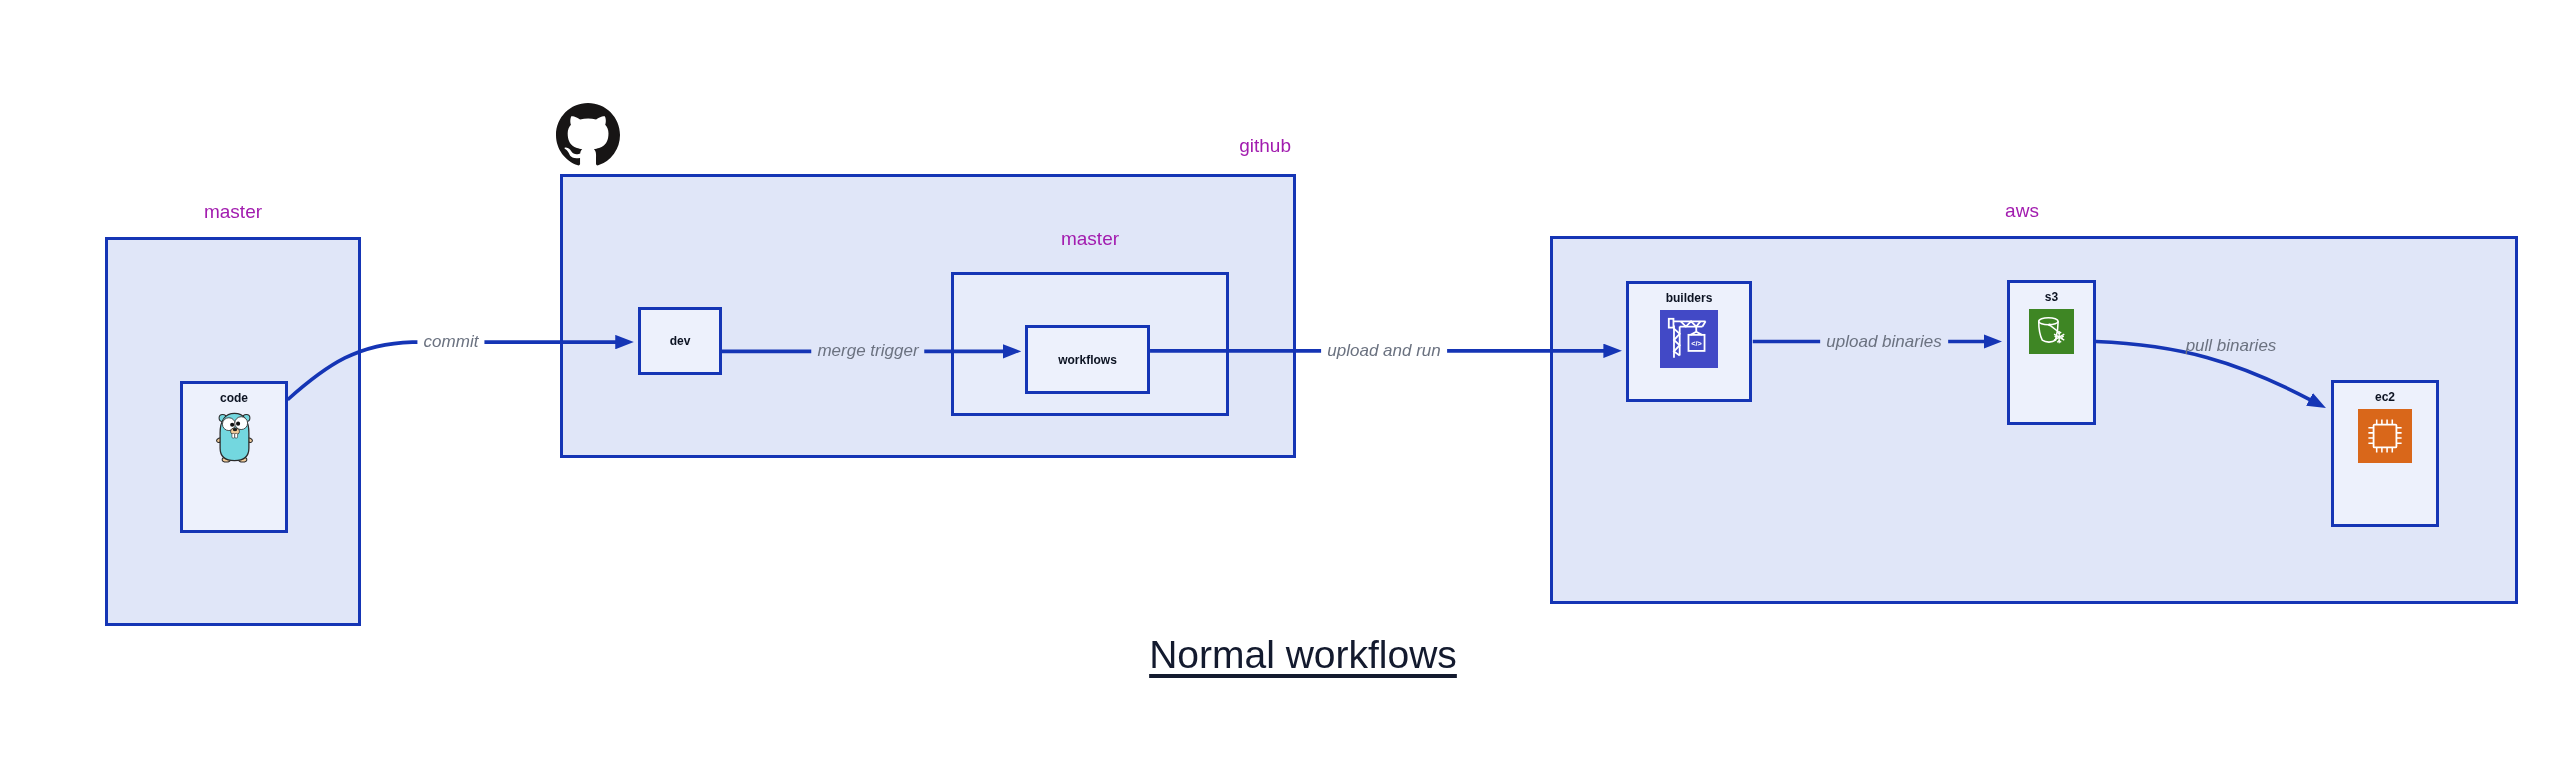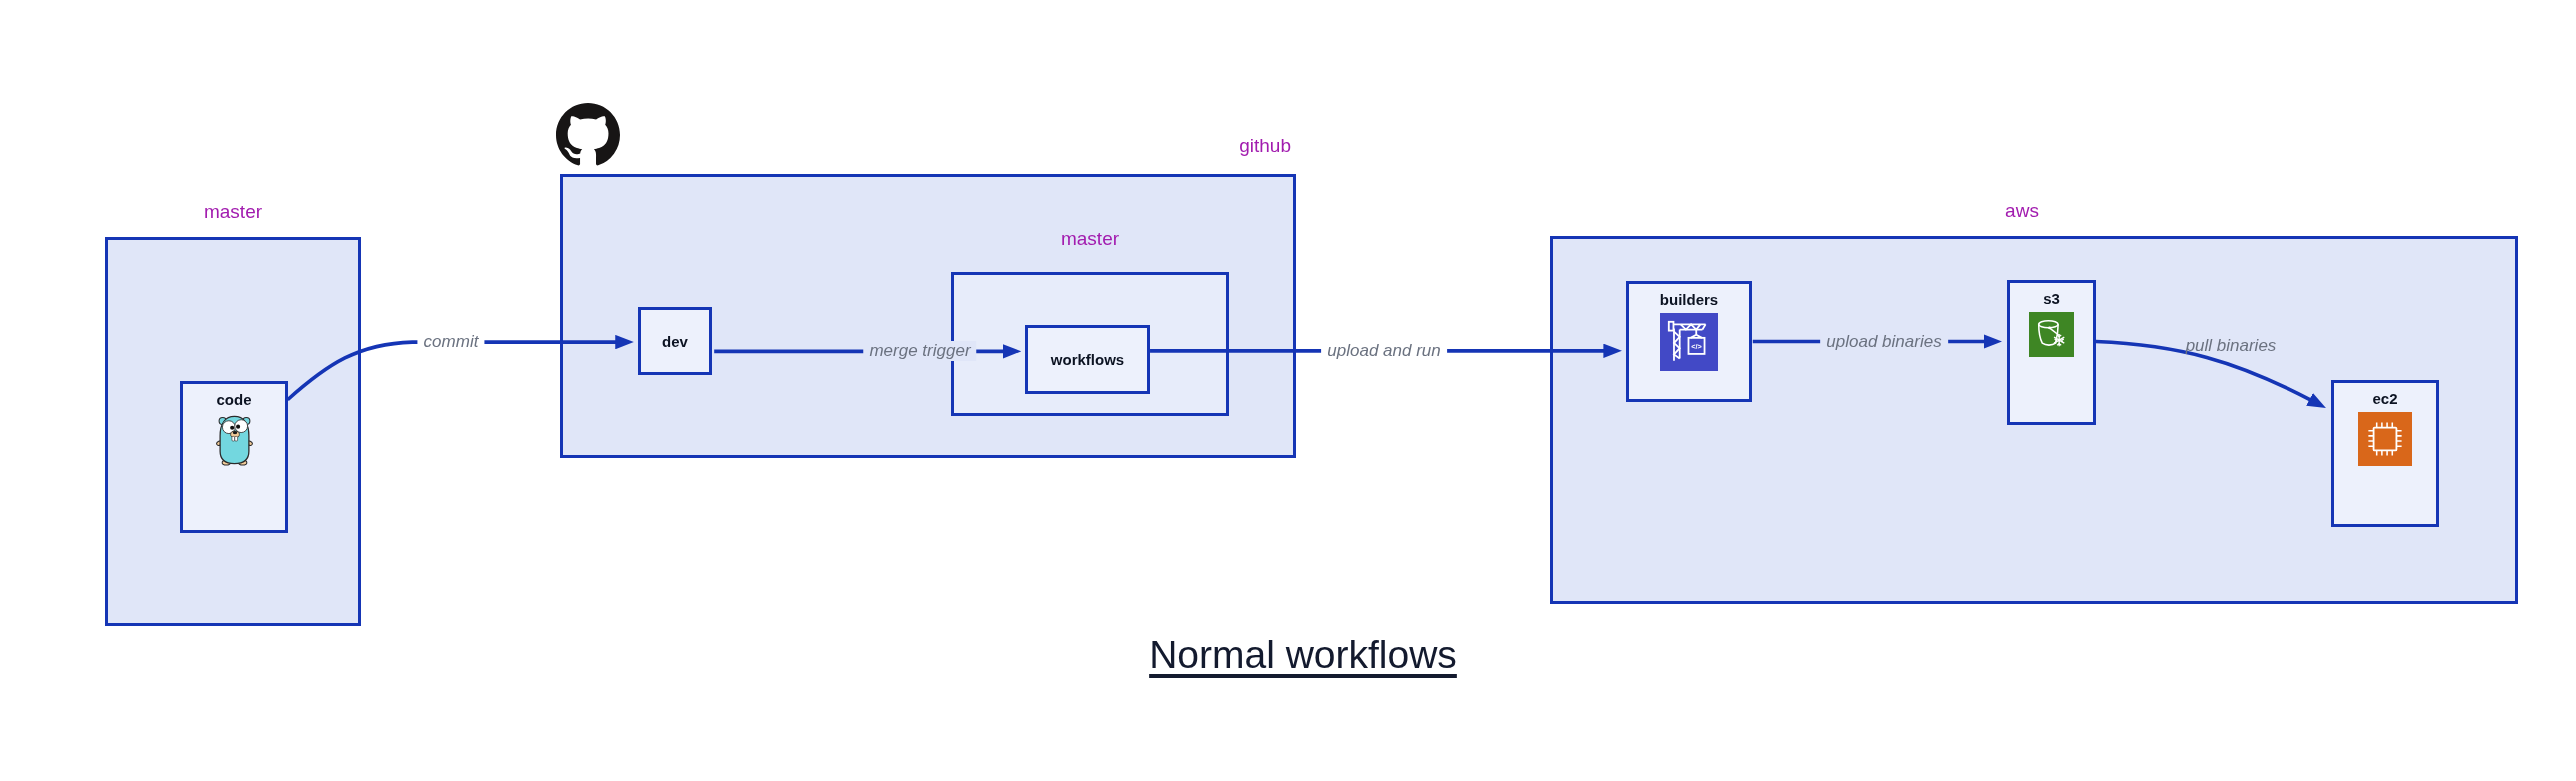--- a/index.html
+++ b/index.html
@@ -13,21 +13,21 @@
   }
   .container-label{
     position:absolute;font-size:19px;color:#a21caf;white-space:nowrap;
   }
   
   .node{
     position:absolute;background:#edf1fc;border:3.1px solid #1535b5;box-sizing:border-box;
     display:flex;flex-direction:column;align-items:center;
   }
   .node-label{
-    font-size:15px;font-weight:bold;color:#0c1322;margin-top:7.2px;white-space:nowrap;
+    font-size:12px;font-weight:bold;color:#0c1322;margin-top:7.2px;white-space:nowrap;
   }
   .node-center{justify-content:center;}
   .node-center .node-label{margin-top:0;}
   .node-icon{margin-top:5.2px;}
   
   .edge-svg{position:absolute;left:0;top:0;width:2604px;height:781px;}
   .edge-label{
     position:absolute;transform:translate(-50%,-50%);
     font-size:17px;font-style:italic;color:#6b7280;white-space:nowrap;padding:0 6.2px;
   }
@@ -74,21 +74,21 @@
     <g stroke="#1535b5" stroke-width="7" fill="none">
       <path d="M 558 776 C 636 706, 696 667, 800 664 L 1200 664" marker-end="url(#arrow)"></path>
       <path d="M 1386 682 L 1952 682" marker-end="url(#arrow)"></path>
       <path d="M 2232 681 L 3118 681" marker-end="url(#arrow)"></path>
       <path d="M 3402 663 L 3856 663" marker-end="url(#arrow)"></path>
       <path d="M 4068 663 C 4230 670, 4340 700, 4488 778" marker-end="url(#arrow)"></path>
     </g>
   </svg>
 
   <div class="edge-label bg-white" style="left:451px;top:342px;">commit</div>
-  <div class="edge-label bg-fill" style="left:920px;top:351px;">merge trigger</div>
+  <div class="edge-label bg-fill" style="left:868px;top:351px;">merge trigger</div>
   <div class="edge-label bg-white" style="left:1384px;top:351px;">upload and run</div>
   <div class="edge-label bg-fill" style="left:1884px;top:342px;">upload binaries</div>
   <div class="edge-label bg-none" style="left:2231px;top:346px;">pull binaries</div>
 
   <div class="node" style="left:180px;top:381px;width:108px;height:152px;">
     <div class="node-label">code</div>
     <div class="node-icon">
       <svg viewBox="0 0 72 102" width="37" height="53">
         <g stroke="#2a2a2a" stroke-width="2">
           <circle cx="13" cy="15" r="7" fill="#73d7df"></circle>
@@ -104,21 +104,21 @@
         <circle cx="31.5" cy="28" r="4" fill="#111111"></circle>
         <circle cx="43" cy="26" r="4" fill="#111111"></circle>
         <ellipse cx="37" cy="41" rx="8.5" ry="6.5" stroke="#2a2a2a" stroke-width="1.6" fill="#f2cb98"></ellipse>
         <ellipse cx="37" cy="37.5" rx="4.5" ry="3.2" fill="#1b1b1b"></ellipse>
         <rect x="31" y="45" width="5.5" height="9" rx="2" fill="#ffffff" stroke="#2a2a2a" stroke-width="1.2"></rect>
         <rect x="36.5" y="45" width="5.5" height="9" rx="2" fill="#ffffff" stroke="#2a2a2a" stroke-width="1.2"></rect>
       </svg>
     </div>
   </div>
 
-  <div class="node node-center" style="left:638px;top:307px;width:74px;height:68px;">
+  <div class="node node-center" style="left:638px;top:307px;width:84px;height:68px;">
     <div class="node-label">dev</div>
   </div>
 
   <div class="node node-center" style="left:1025px;top:325px;width:125px;height:69px;">
     <div class="node-label">workflows</div>
   </div>
 
   <div class="node" style="left:1626px;top:281px;width:126px;height:121px;">
     <div class="node-label">builders</div>
     <div class="node-icon">

